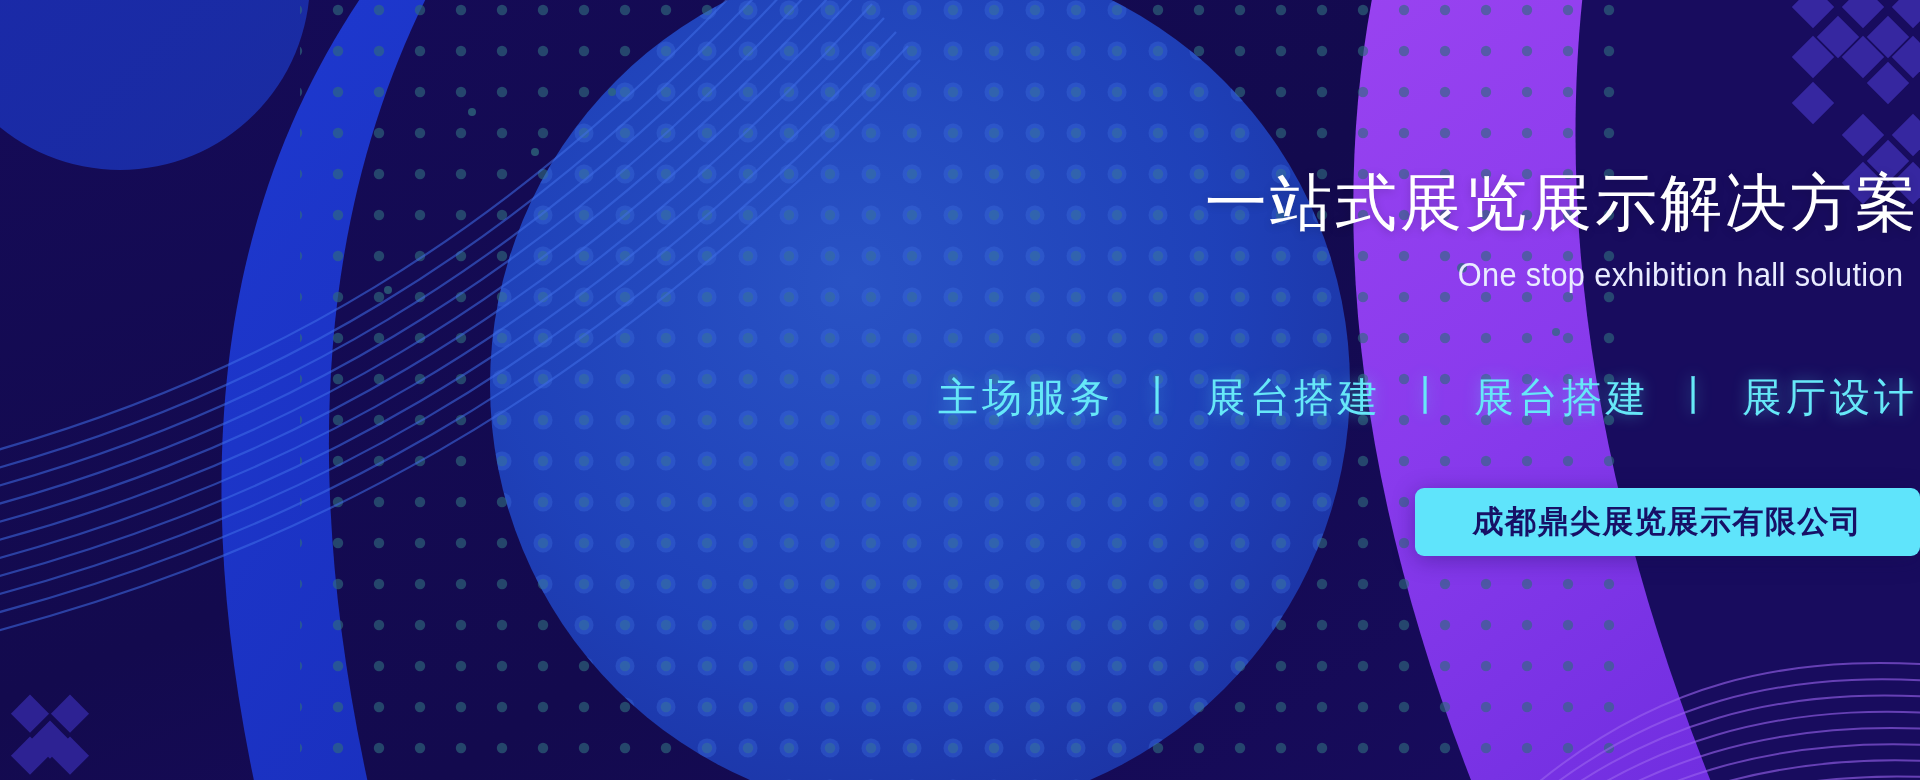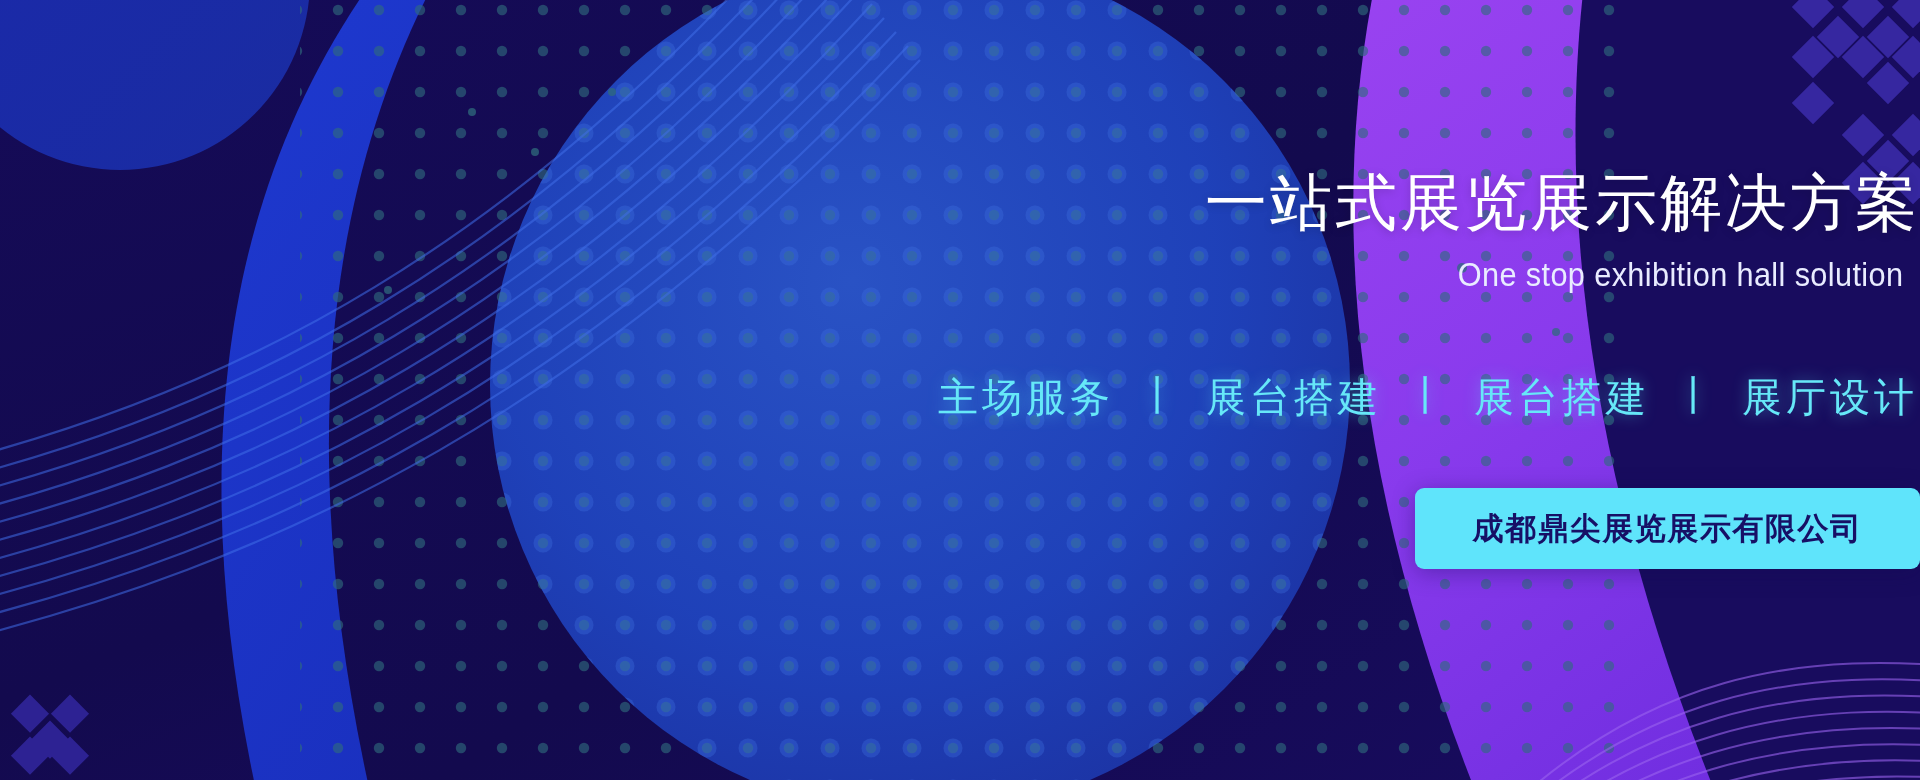--- a/index.html
+++ b/index.html
@@ -64,21 +64,21 @@
     transform:translateY(-2px);
   }
 
   .cta{
     margin-top:63px;
     background:#5fe4fb;
     color:#171066;
     border:none;
     border-radius:9px;
     padding:0 44px;
-    height:81px;
+    height:68px;
     min-width:505px;
     font-size:31px;
     font-weight:700;
     letter-spacing:1.5px;
     font-family:"Liberation Sans","DejaVu Sans",sans-serif;
     cursor:pointer;
     white-space:nowrap;
     box-shadow:0 4px 22px rgba(20,10,80,.35);
   }
 </style>

